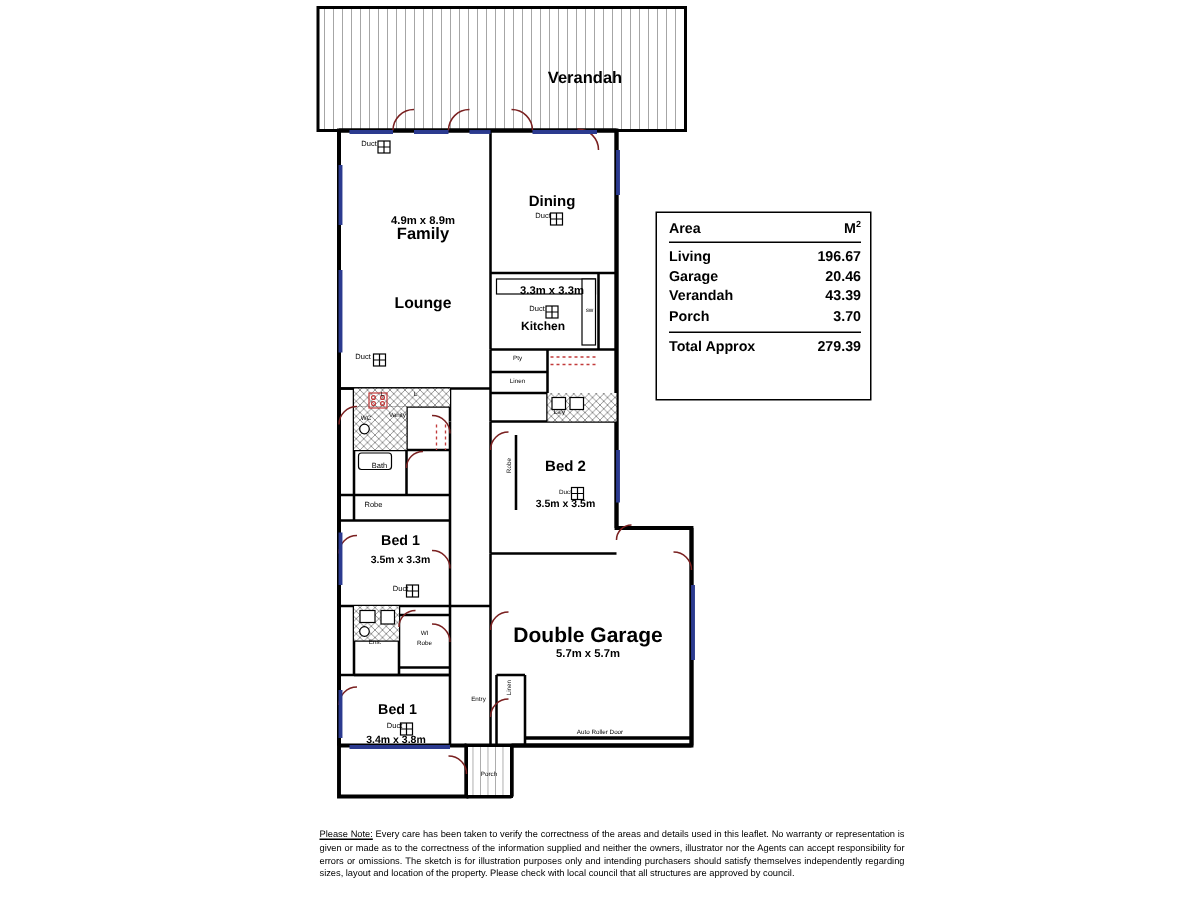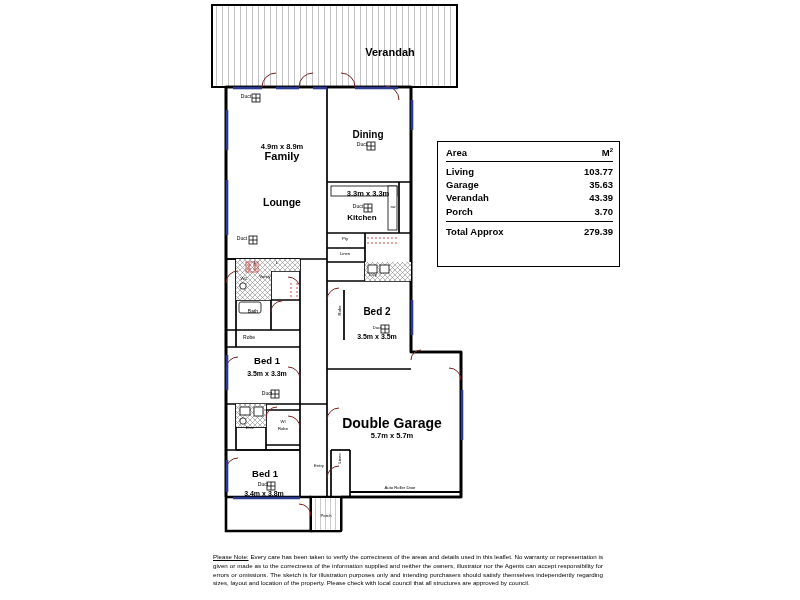--- a/index.html
+++ b/index.html
@@ -38,21 +38,21 @@
     font-size: 5px;
   }
   .xtiny {
     font-size: 4.2px;
   }
   
   .area-table {
     position: absolute;
     left: 437px;
     top: 141px;
-    width: 183px;
+    width: 144px;
     height: 126px;
     border: 1.2px solid #000;
     background: #fff;
     font-size: 9.5px;
     box-sizing: border-box;
     padding: 4px 6px 0 8px;
   }
   .area-row {
     display: flex;
     justify-content: space-between;
@@ -336,25 +336,25 @@
 <div class="lbl xtiny" style="left:364px;top:326px;width:26px;">Duct</div>
 
 <div class="area-table">
   <div class="area-row area-head">
     <span class="k">Area</span>
     <span class="v"><span>M</span><sup>2</sup></span>
   </div>
   <div class="hr"></div>
   <div class="area-row">
     <span class="k">Living</span>
-    <span class="v">103.77</span>
+    <span class="v">196.67</span>
   </div>
   <div class="area-row">
     <span class="k">Garage</span>
-    <span class="v">35.63</span>
+    <span class="v">20.46</span>
   </div>
   <div class="area-row">
     <span class="k">Verandah</span>
     <span class="v">43.39</span>
   </div>
   <div class="area-row">
     <span class="k">Porch</span>
     <span class="v">3.70</span>
   </div>
   <div class="hr2"></div>

